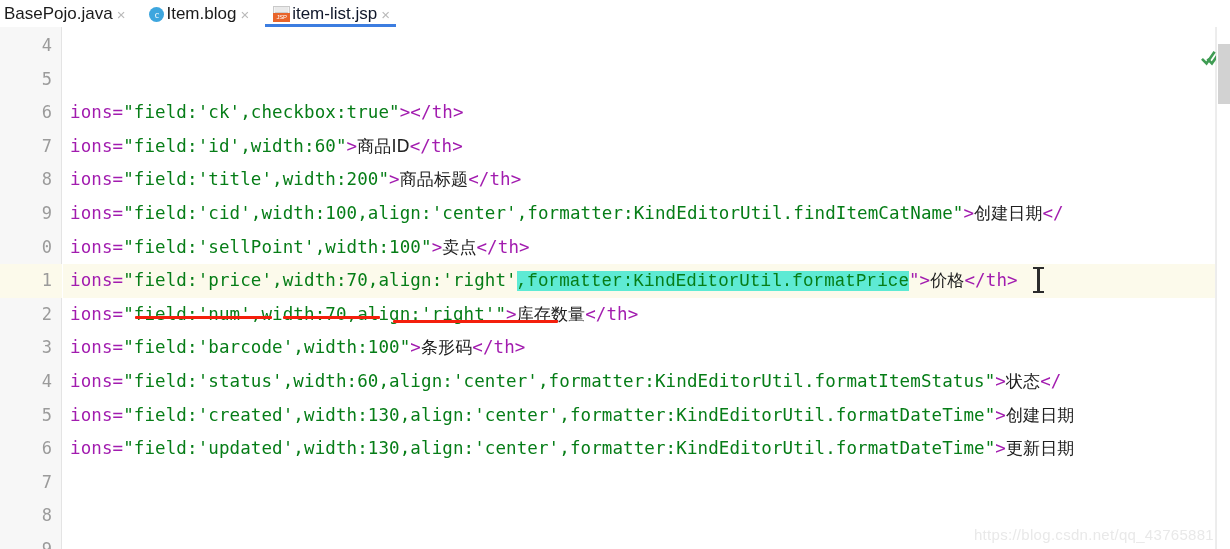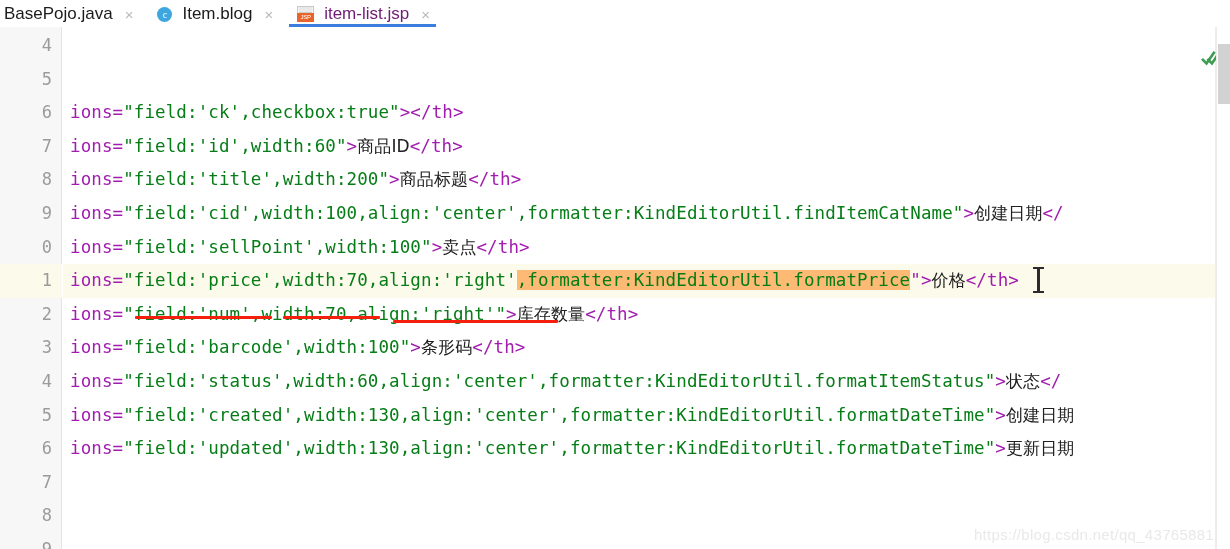--- a/index.html
+++ b/index.html
@@ -21,32 +21,32 @@
     position: absolute; left: 0; top: 0;
     width: 1230px; height: 27px;
     background: #ffffff;
     display: flex; align-items: flex-end;
     box-sizing: border-box;
   }
   .tab {
     display: flex; align-items: center;
     height: 26px;
     padding: 0 6px 0 8px;
-    gap: 10px;
+    gap: 2px;
     position: relative;
     box-sizing: border-box;
   }
   .tab .tab-title {
     font-size: 17px;
     color: #1b1b1b;
     letter-spacing: 0px;
     white-space: nowrap;
     font-family: "Liberation Sans", sans-serif;
   }
-  .tab.active .tab-title { color: #701a75; }
+  .tab.active .tab-title { color: #0f172a; }
   .tab.active::after {
     content: "";
     position: absolute;
     left: 0; right: 0; bottom: 0;
     height: 3px;
     background: #3c7de0;
   }
   .tab-close {
     font-size: 15px;
     color: #b9b9b9;
@@ -139,21 +139,21 @@
     white-space: pre;
     font-family: "DejaVu Sans Mono", monospace;
     font-size: 17.5px;
     line-height: 33.6px;
     height: 33.6px;
     color: #1a1a1a;
     letter-spacing: 0.1px;
   }
   .s-plain  { color: #a21caf; }
   .s-string { color: #067d17; }
-  .s-sel    { background: #fdba74; }
+  .s-sel    { background: #5eead4; font-family: Liberation Mono, monospace; }
   .s-cjk    { color: #202020; font-family: "DejaVu Sans", sans-serif; font-size: 17px; }
 
   
   .redline {
     position: absolute;
     height: 3px;
     background: #f41f0c;
     border-radius: 1px;
   }
 

